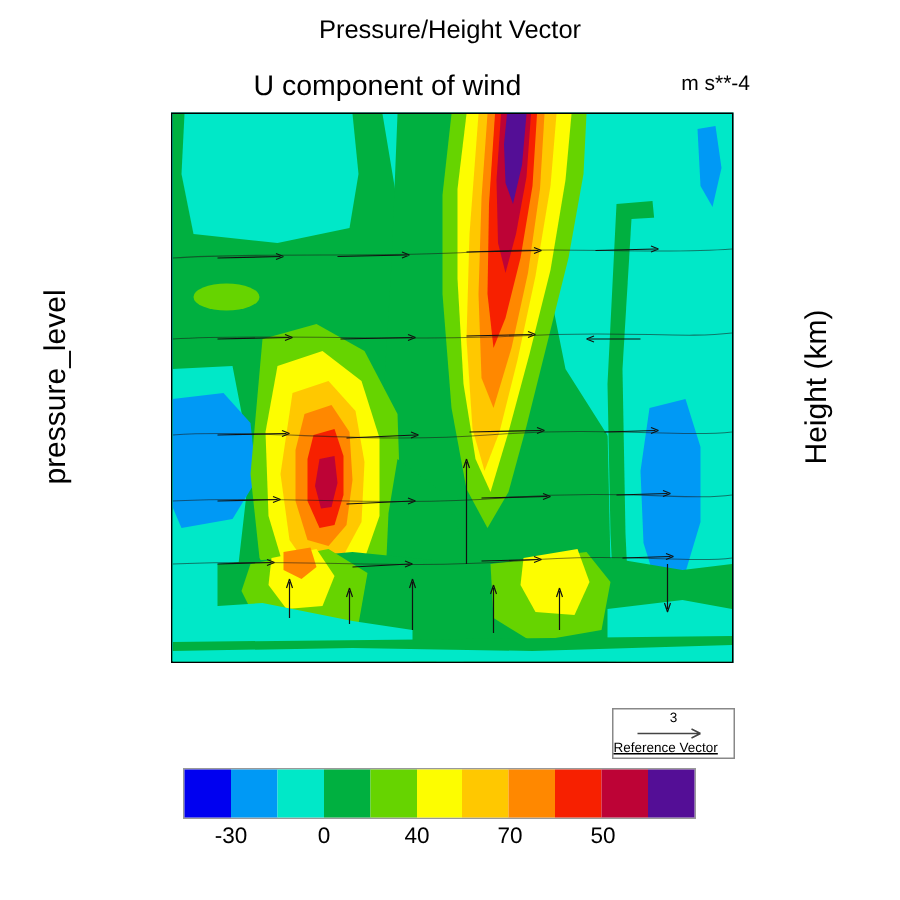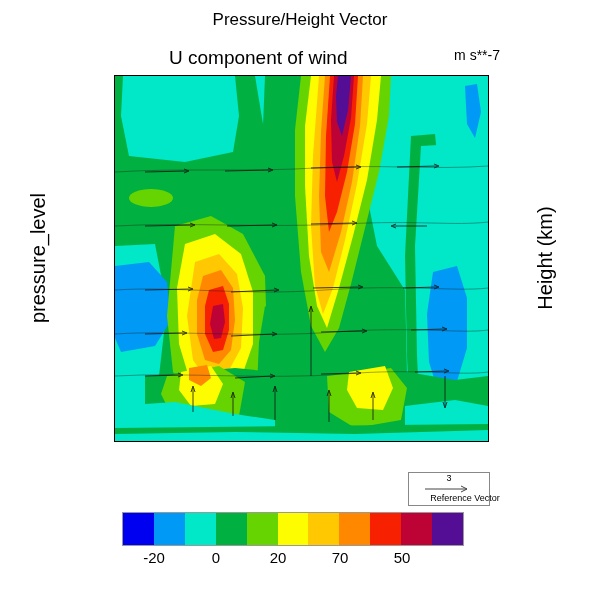--- a/index.html
+++ b/index.html
@@ -24,36 +24,36 @@
 
   #yaxis-title{left:38px;top:258px;font-size:20px;
      transform:translate(-50%,-50%) rotate(-90deg);white-space:nowrap;}
   #raxis-title{left:545px;top:258px;font-size:20px;
      transform:translate(-50%,-50%) rotate(-90deg);white-space:nowrap;}
 
   
   #refbox{left:408px;top:472px;width:80px;height:32px;border:1px solid #888;
           background:#fff;}
   #refnum{left:0;top:0;width:80px;text-align:center;font-size:9px;}
-  #reflabel{left:16px;top:20px;width:80px;text-align:center;font-size:9px;}
+  #reflabel{left:0;top:20px;width:80px;text-align:left;font-size:9px;text-decoration:underline;}
 
   
   #cbar{left:122px;top:512px;width:340px;height:32px;display:flex;
         border:1px solid #999;box-sizing:content-box;}
   #cbar div{flex:1 1 0;height:100%;}
   .cblab{position:absolute;top:549px;font-size:15px;transform:translateX(-50%);}
 </style>
 </head>
 <body>
 
 <div id="root">
 
   <div class="abs" id="title">Pressure/Height Vector</div>
   <div class="abs" id="subtitle">U component of wind</div>
-  <div class="abs" id="units">m s**-7</div>
+  <div class="abs" id="units">m s**-4</div>
 
   <div class="abs" id="yaxis-title">pressure_level</div>
   <div class="abs" id="raxis-title">Height (km)</div>
 
   <div class="abs" id="plot">
     <svg id="plotsvg" width="373" height="365" viewBox="0 0 373 365">
       <defs>
         <clipPath id="pc">
             <rect x="0" y="0" width="373" height="365"></rect>
           </clipPath>
@@ -230,19 +230,19 @@
     <div style="background:#00e8c8"></div>
     <div style="background:#00b040"></div>
     <div style="background:#66d400"></div>
     <div style="background:#fdfd00"></div>
     <div style="background:#ffc800"></div>
     <div style="background:#ff8800"></div>
     <div style="background:#f72000"></div>
     <div style="background:#bd0336"></div>
     <div style="background:#540e96"></div>
   </div>
-  <div class="abs cblab" style="left:154px">-20</div>
+  <div class="abs cblab" style="left:154px">-30</div>
   <div class="abs cblab" style="left:216px">0</div>
-  <div class="abs cblab" style="left:278px">20</div>
+  <div class="abs cblab" style="left:278px">40</div>
   <div class="abs cblab" style="left:340px">70</div>
   <div class="abs cblab" style="left:402px">50</div>
 
 </div>
 
 </body></html>

